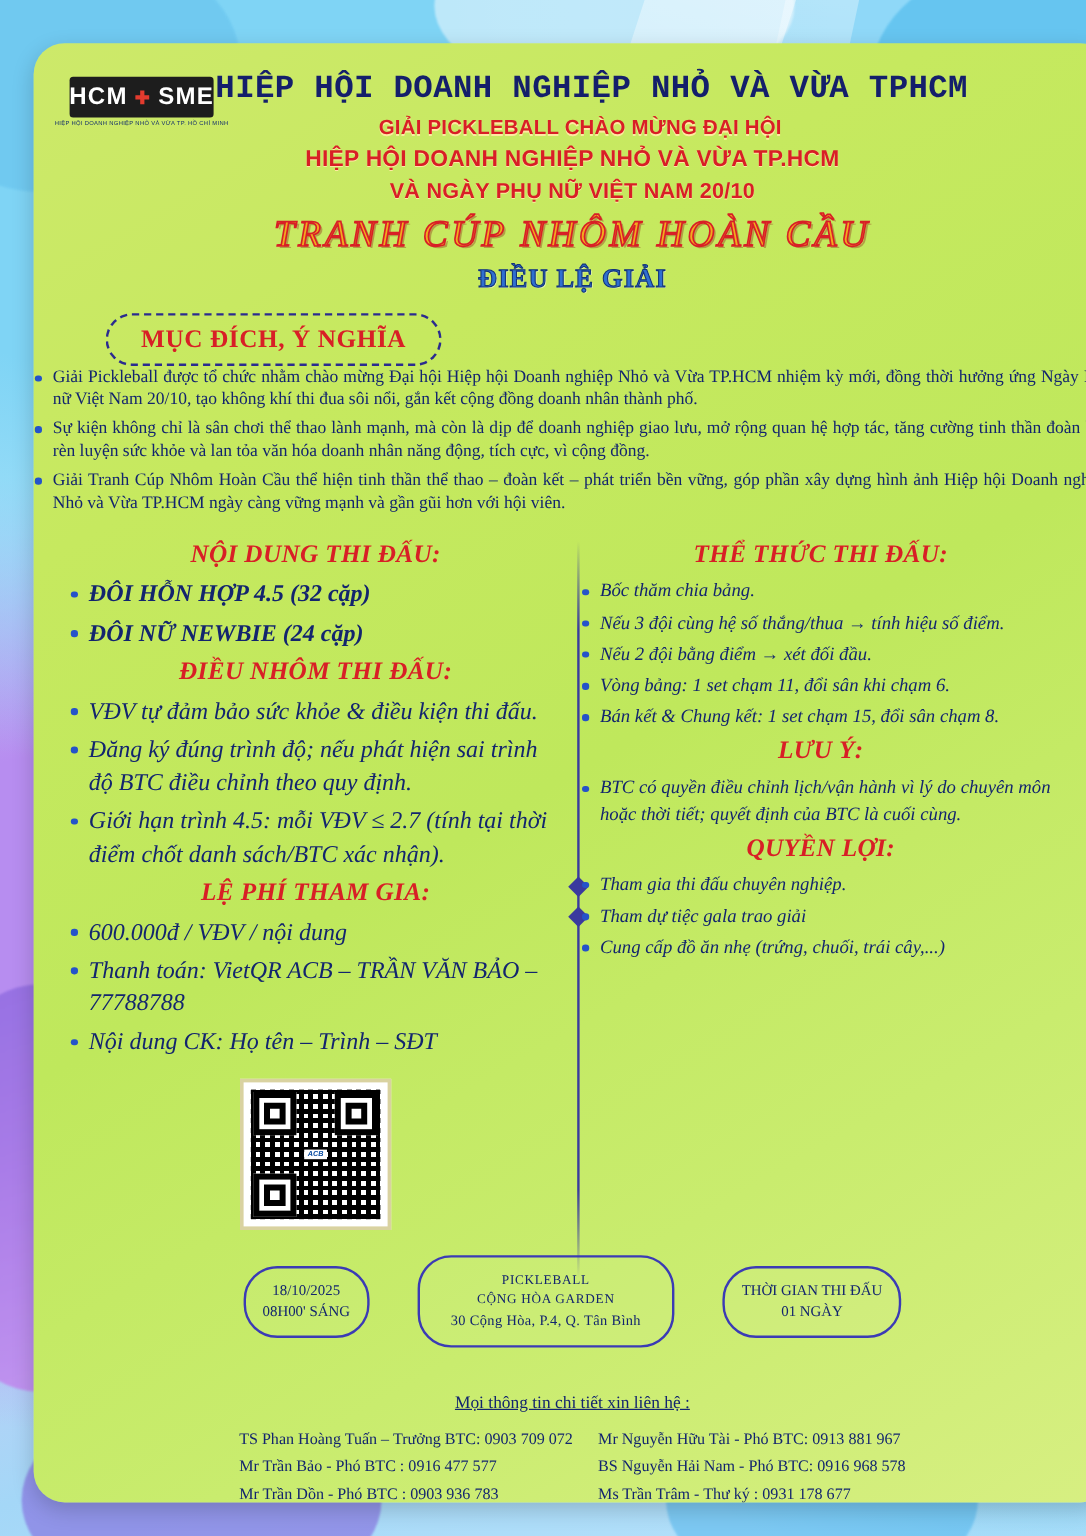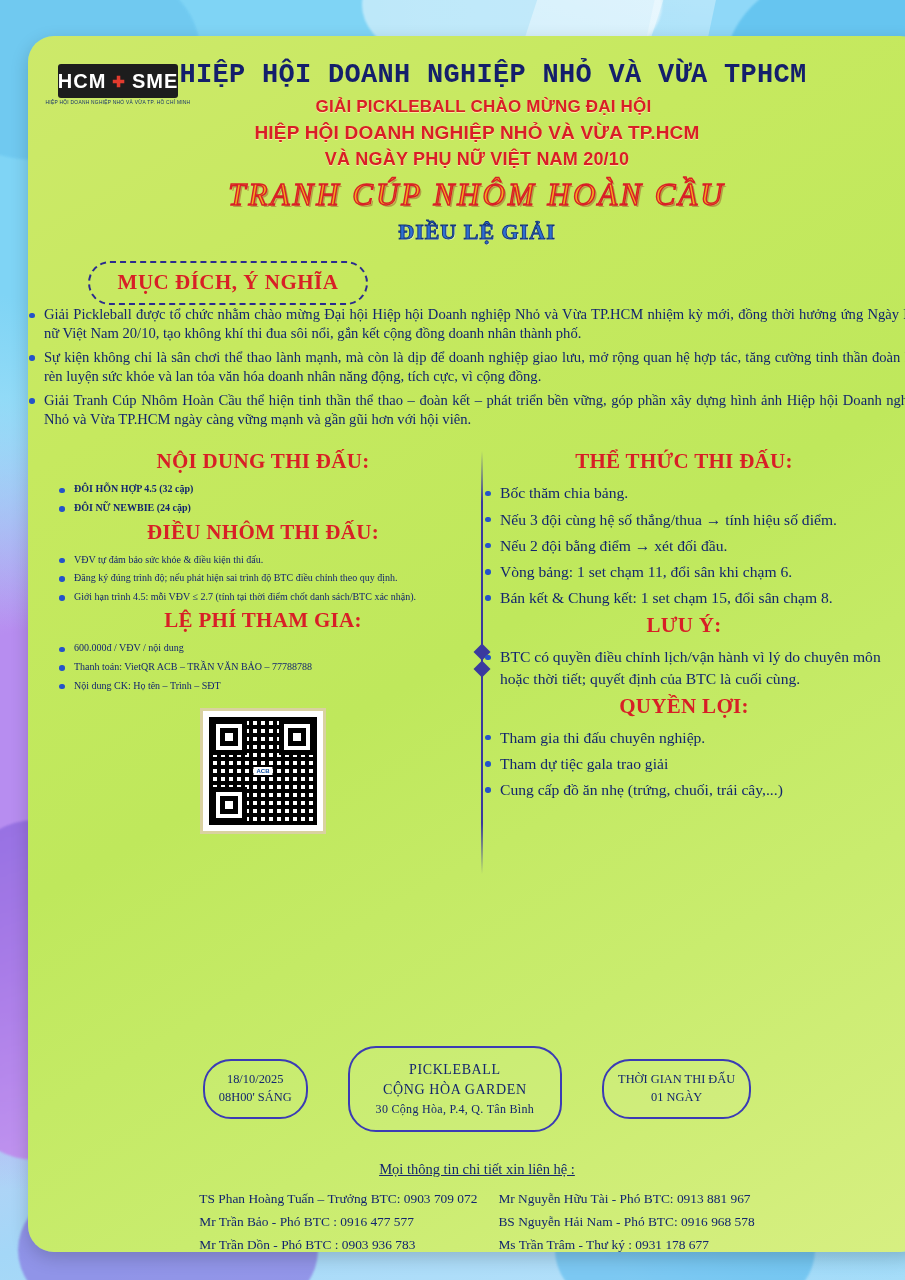--- a/index.html
+++ b/index.html
@@ -200,21 +200,21 @@
     background: #2553c9;
   }
 
   
   .cols {
     display: flex;
     margin: 16px 26px 0 30px;
     gap: 16px;
     position: relative;
   }
-  .col { width: 410px; }
+  .col { width: 410px; font-style: italic; }
   .col.right { width: 400px; }
 
   .divider {
     position: absolute;
     left: 50.2%;
     top: 6px;
     bottom: -40px;
     width: 2px;
     background: linear-gradient(180deg, rgba(40,40,140,0) 0%, #3a3a9e 12%, #3a3a9e 88%, rgba(40,40,140,0) 100%);
   }
@@ -235,21 +235,21 @@
     font-size: 21px;
     color: #d81f26;
     letter-spacing: .3px;
     text-align: center;
     margin: 4px 0 8px;
   }
   .sec-title.lft { text-align: center; }
 
   .sec-list {
     color: #13256e;
-    font-size: 10px;
+    font-size: 20px;
     line-height: 1.36;
     font-weight: bold;
     margin: 0 0 6px 0;
   }
   .sec-list > li { margin-bottom: 5px; padding-left: 18px; }
   .sec-list > li::before { top: .5em; width: 6px; height: 6px; }
   .col.right .sec-list { font-weight: normal; font-size: 15.6px; }
   .col.left .sec-list { font-weight: normal; }
 
   .col.left .sec-list.bold-it { font-weight: bold; }
@@ -316,21 +316,21 @@
     padding: 10px 14px;
     background: rgba(255,255,255,.05);
   }
   .badge.mid {
     border-width: 2.5px;
     font-size: 13px;
     padding: 12px 26px;
     letter-spacing: .3px;
   }
   .badge .big {
-    font-size: 14px;
+    font-size: 11px;
     letter-spacing: .6px;
     text-align: center;
   }
   .badge .addr { font-size: 12px; }
 
   
   .contacts {
     position: absolute;
     left: 0; right: 0;
     top: 1125px;

